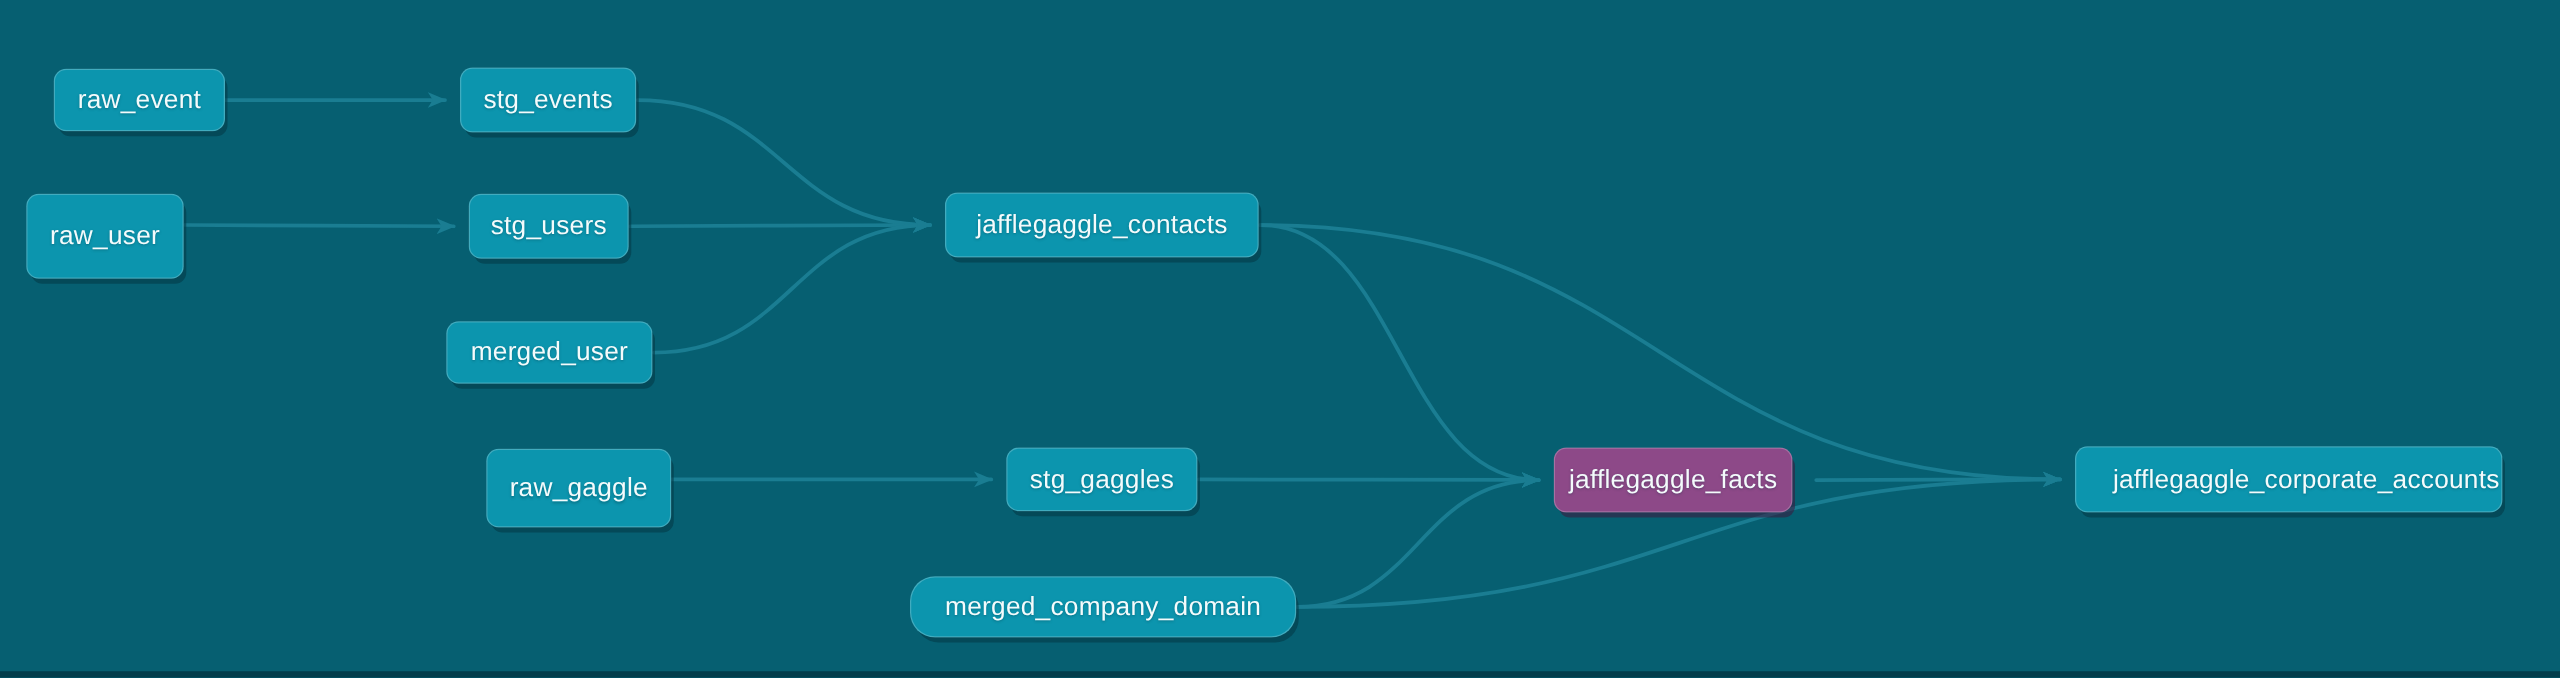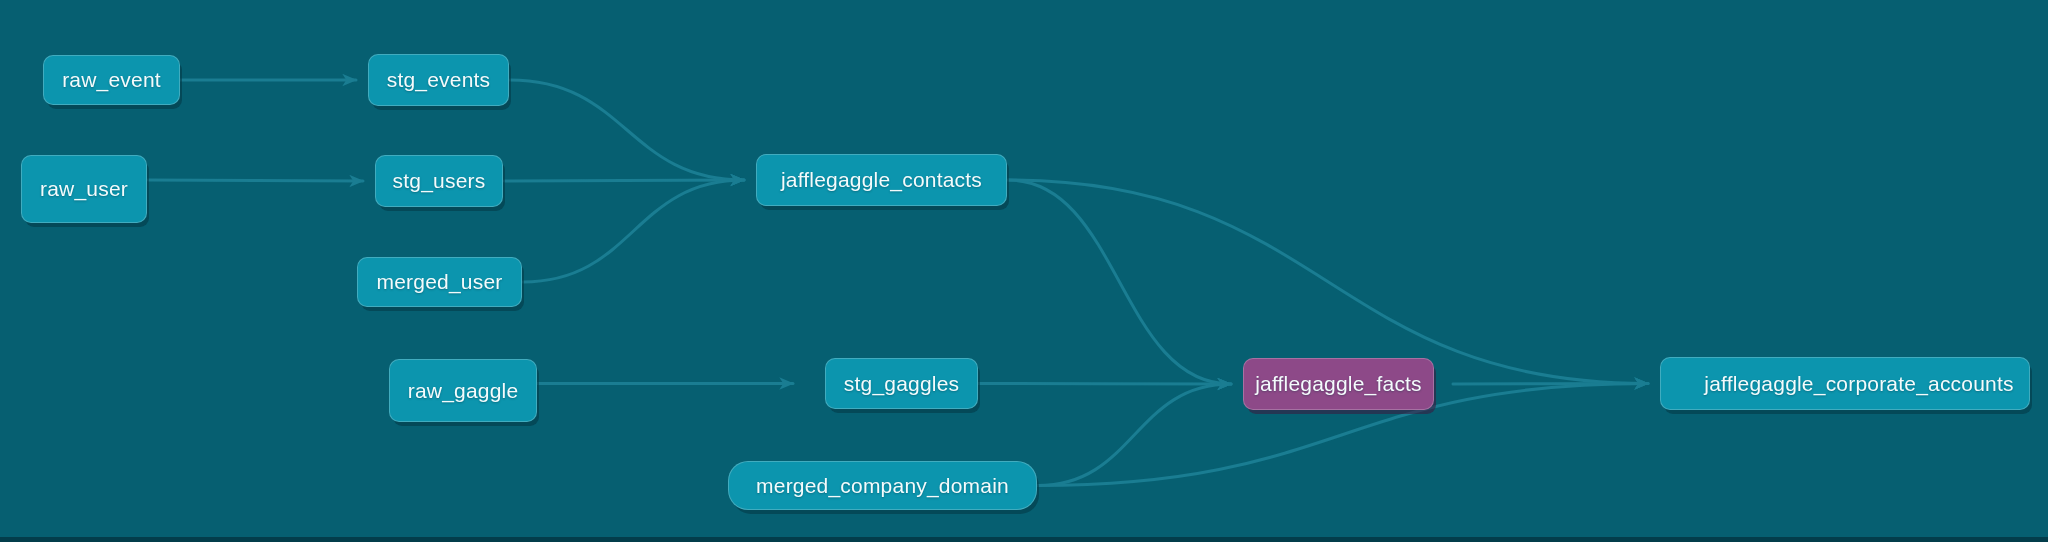--- a/index.html
+++ b/index.html
@@ -74,19 +74,19 @@
       <path class="edge" d="M 1038 485.5 C 1343 485.5, 1343 383.5, 1648 383.5" marker-end="url(#arrow)"></path>
     </svg>
   <div id="nodes-layer">
       <div class="node" style="left: 16px; top: 55px; width: 137px; height: 50px; margin-left: 27px;">raw_event</div>
       <div class="node" style="left: 21px; top: 155px; width: 126px; height: 68px;">raw_user</div>
       <div class="node" style="left: 368px; top: 54px; width: 141px; height: 52px;">stg_events</div>
       <div class="node" style="left: 375px; top: 155px; width: 128px; height: 52px;">stg_users</div>
       <div class="node" style="left: 357px; top: 257px; width: 165px; height: 50px;">merged_user</div>
       <div class="node" style="left: 365px; top: 359px; width: 148px; height: 63px; margin-left: 24px;">raw_gaggle</div>
       <div class="node" style="left: 756px; top: 154px; width: 251px; height: 52px;">jafflegaggle_contacts</div>
-      <div class="node" style="left: 805px; top: 358px; width: 153px; height: 51px; margin-left: 20px;">stg_gaggles</div>
+      <div class="node" style="left: 805px; top: 358px; width: 153px; height: 51px;">stg_gaggles</div>
       <div class="node" style="left: 728px; top: 461px; width: 309px; height: 49px; border-radius: 20px;">merged_company_domain</div>
       <div class="node selected" style="left: 1243px; top: 358px; width: 191px; height: 52px;">jafflegaggle_facts</div>
-      <div class="node" style="left: 1660px; top: 357px; width: 370px; height: 53px; padding-left: 28px;">jafflegaggle_corporate_accounts</div>
+      <div class="node" style="left: 1660px; top: 357px; width: 342px; height: 53px; padding-left: 28px;">jafflegaggle_corporate_accounts</div>
     </div>
   <div class="bottom-edge" style="height: 5px;"></div>
 </div>
 
 </body></html>

